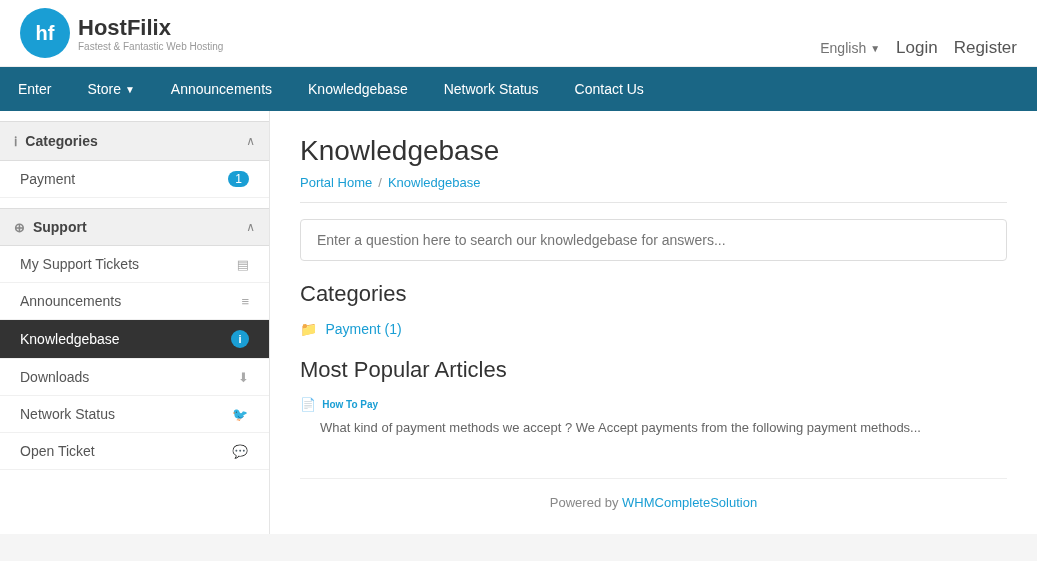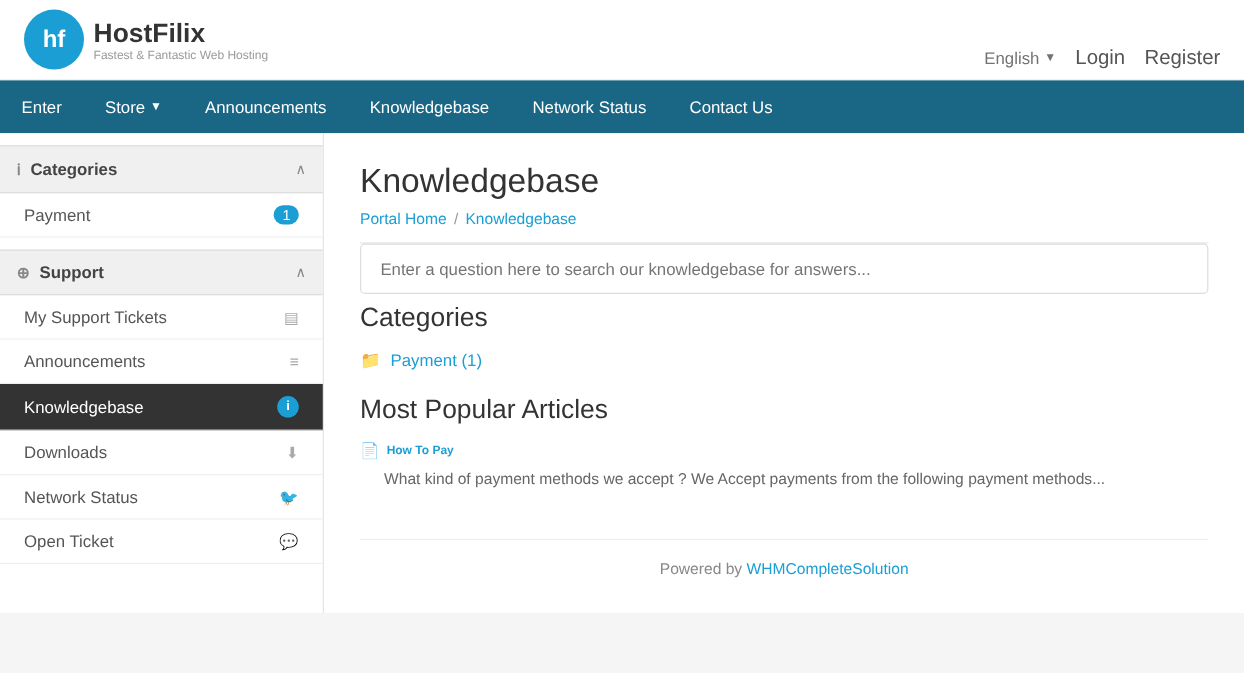--- a/index.html
+++ b/index.html
@@ -129,32 +129,33 @@
       margin-bottom: 8px;
     }
     .breadcrumb {
       display: flex;
       align-items: center;
       gap: 6px;
       font-size: 13px;
       color: #555;
       padding-bottom: 12px;
       border-bottom: 1px solid #e5e5e5;
+      margin-bottom: 16px;
     }
     .breadcrumb a { color: #1a9ed4; text-decoration: none; }
     .breadcrumb-sep { color: #999; }
 
     .search-box {
       width: 100%;
       padding: 12px 16px;
       border: 1px solid #ddd;
       border-radius: 4px;
       font-size: 14px;
       color: #aaa;
-      margin-bottom: 7px;
+      margin-bottom: 20px;
       outline: none;
     }
 
     .section-title {
       font-size: 22px;
       font-weight: 300;
       color: #333;
       margin-bottom: 14px;
     }
 

